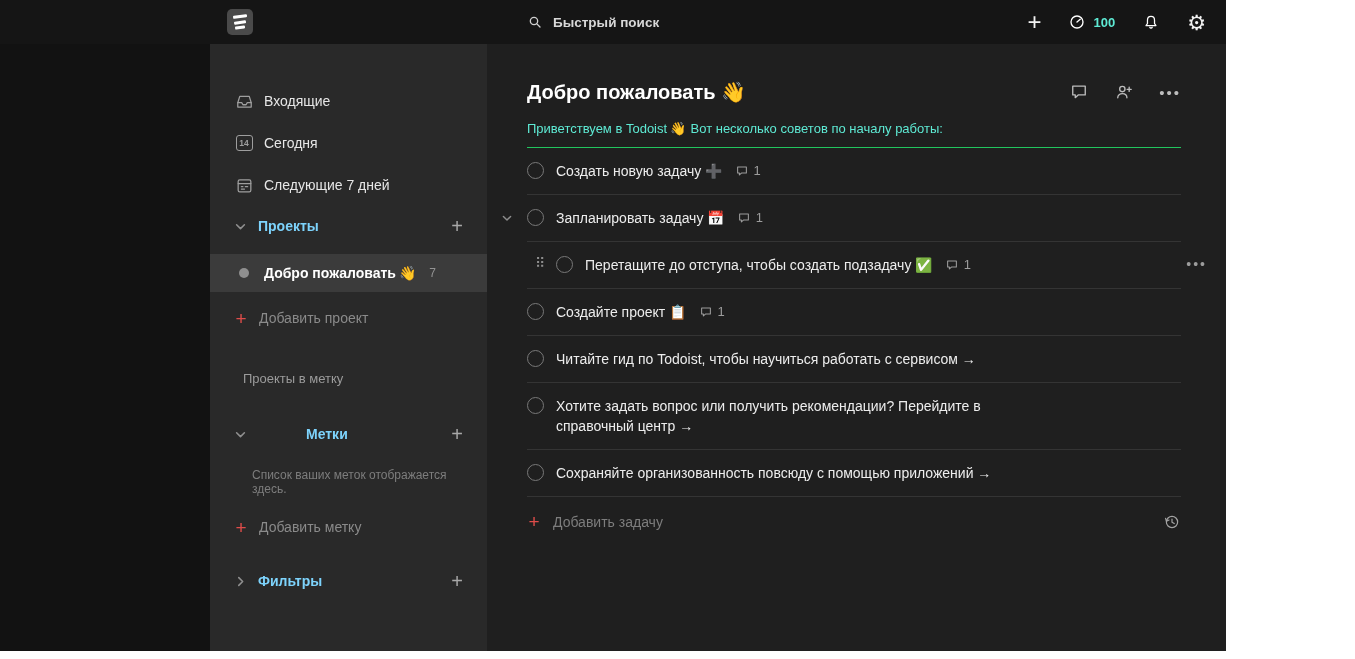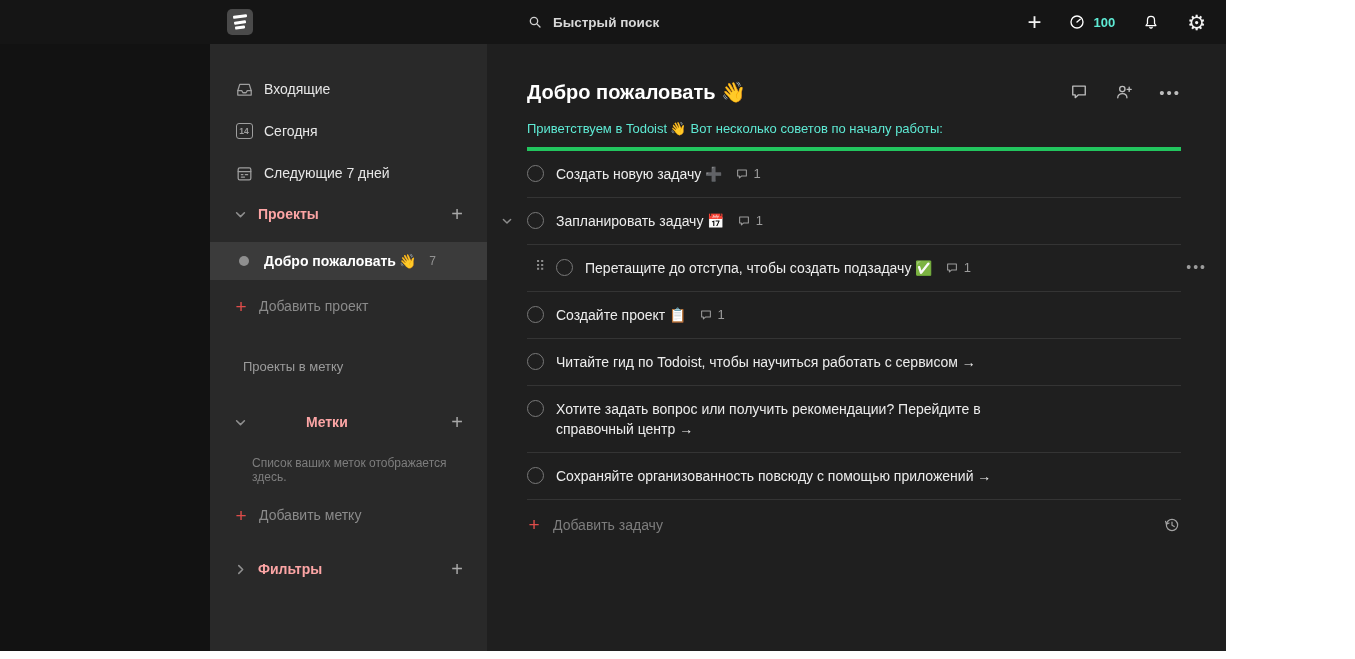--- a/index.html
+++ b/index.html
@@ -31,50 +31,50 @@
   .top-right { position:absolute; right:20px; top:0; height:44px; display:flex; align-items:center; gap:27px; color:#ffffff; }
   .tb-plus { font-size:24px; font-weight:300; line-height:1; cursor:pointer; color:#f2f2f2; }
   .karma { display:flex; align-items:center; gap:7px; cursor:pointer; }
   .karma-score { font-size:13px; font-weight:700; color:#5eead4; }
   .gear { font-size:21px; line-height:1; cursor:pointer; color:#f2f2f2; }
   svg { display:block; }
 
   
   .app-body { display:flex; height:607px; }
   .gutter { width:210px; background:#121212; }
-  .sidebar { width:277px; background:#292929; padding-top:24px; color:#dedede; flex:none; }
+  .sidebar { width:277px; background:#292929; padding-top:36px; color:#dedede; flex:none; }
   .content { flex:1; background:#1f1f1f; padding:0 45px 0 40px; color:#ececec; position:relative; }
 
   
   .nav-item { height:42px; display:flex; align-items:center; padding:0 28px 0 24px; gap:10px; font-size:14px; color:#e6e6e6; cursor:pointer; }
   .icon20 { width:20px; display:flex; justify-content:center; align-items:flex-end; color:#9e9e9e; flex:none; }
   .cal-box { width:17px; height:16px; border:1.5px solid #9e9e9e; border-radius:3px; display:flex; align-items:center; justify-content:center; font-size:8.5px; font-weight:700; color:#9e9e9e; }
   .section-header { height:40px; display:flex; align-items:center; padding:0 24px; cursor:pointer; }
   .section-header .chev { width:14px; color:#8f8f8f; flex:none; }
-  .section-header .s-label { margin-left:10px; font-size:14px; font-weight:700; color:#fca5a5; flex:1; }
+  .section-header .s-label { margin-left:10px; font-size:14px; font-weight:700; color:#7dd3fc; flex:1; }
   .section-plus { font-size:20px; font-weight:300; color:#a8a8a8; line-height:1; cursor:pointer; }
   .project-row { height:38px; margin-top:8px; display:flex; align-items:center; padding:0 24px; gap:10px; background:#3b3b3b; cursor:pointer; }
   .bullet { width:10px; height:10px; border-radius:50%; background:#8f8f8f; margin:0 5px; flex:none; }
   .project-name { font-size:14px; font-weight:700; color:#ffffff; }
   .project-count { font-size:12px; color:#929292; margin-left:2px; }
   .add-row { height:36px; margin-top:8px; display:flex; align-items:center; padding:0 24px; gap:11px; font-size:14px; color:#8a8a8a; cursor:pointer; }
   .add-plus { color:#de4c4a; font-size:19px; font-weight:300; width:14px; text-align:center; line-height:1; }
   .archived { margin-top:32px; height:20px; display:flex; align-items:center; padding:0 24px 0 33px; font-size:13px; color:#9b9b9b; cursor:pointer; }
   .labels-empty { margin-top:14px; padding:0 24px 0 42px; font-size:12px; color:#7d7d7d; }
   .mt26 { margin-top:26px;gap:48px; }
   .mt16 { margin-top:16px; }
 
   
   .main-header { margin-top:36px; display:flex; align-items:center; }
   .page-title { flex:1; font-size:20px; font-weight:700; color:#ffffff; }
   .header-icons { display:flex; align-items:center; gap:25px; color:#bdbdbd; }
   .header-icons .hicon { cursor:pointer; }
   .more-dots { font-size:15px; letter-spacing:2px; color:#bdbdbd; cursor:pointer; line-height:1; }
   .intro { margin-top:17px; font-size:13px; color:#5eead4; }
-  .task-list { margin-top:11px; border-top:4px solid #22c55e; }
+  .task-list { margin-top:11px; border-top:1px solid #22c55e; }
   .task-row { position:relative; display:flex; align-items:flex-start; padding:13px 0; border-bottom:1px solid #343434; font-size:14px; color:#ededed; }
   .circle { width:17px; height:17px; border:1px solid #787878; border-radius:50%; margin-right:12px; margin-top:1px; flex:none; cursor:pointer; }
   .task-text { line-height:20px; max-width:500px; }
   .comment-chip { display:inline-flex; align-items:center; gap:5px; color:#9c9c9c; font-size:13px; margin-left:12px; margin-top:2px; cursor:pointer; }
   .row-chev { position:absolute; left:-26px; top:17px; color:#8d8d8d; cursor:pointer; }
   .sub { padding-left:29px; }
   .drag { position:absolute; left:8px; top:13px; color:#8d8d8d; font-size:14px; cursor:grab; }
   .sub-more { position:absolute; right:-26px; top:14px; font-size:14px; letter-spacing:2px; color:#9c9c9c; cursor:pointer; }
   .add-task { display:flex; align-items:center; padding:15px 0; font-size:14px; color:#7d7d7d; cursor:pointer; }
   .add-task .add-plus { margin-right:12px; }

